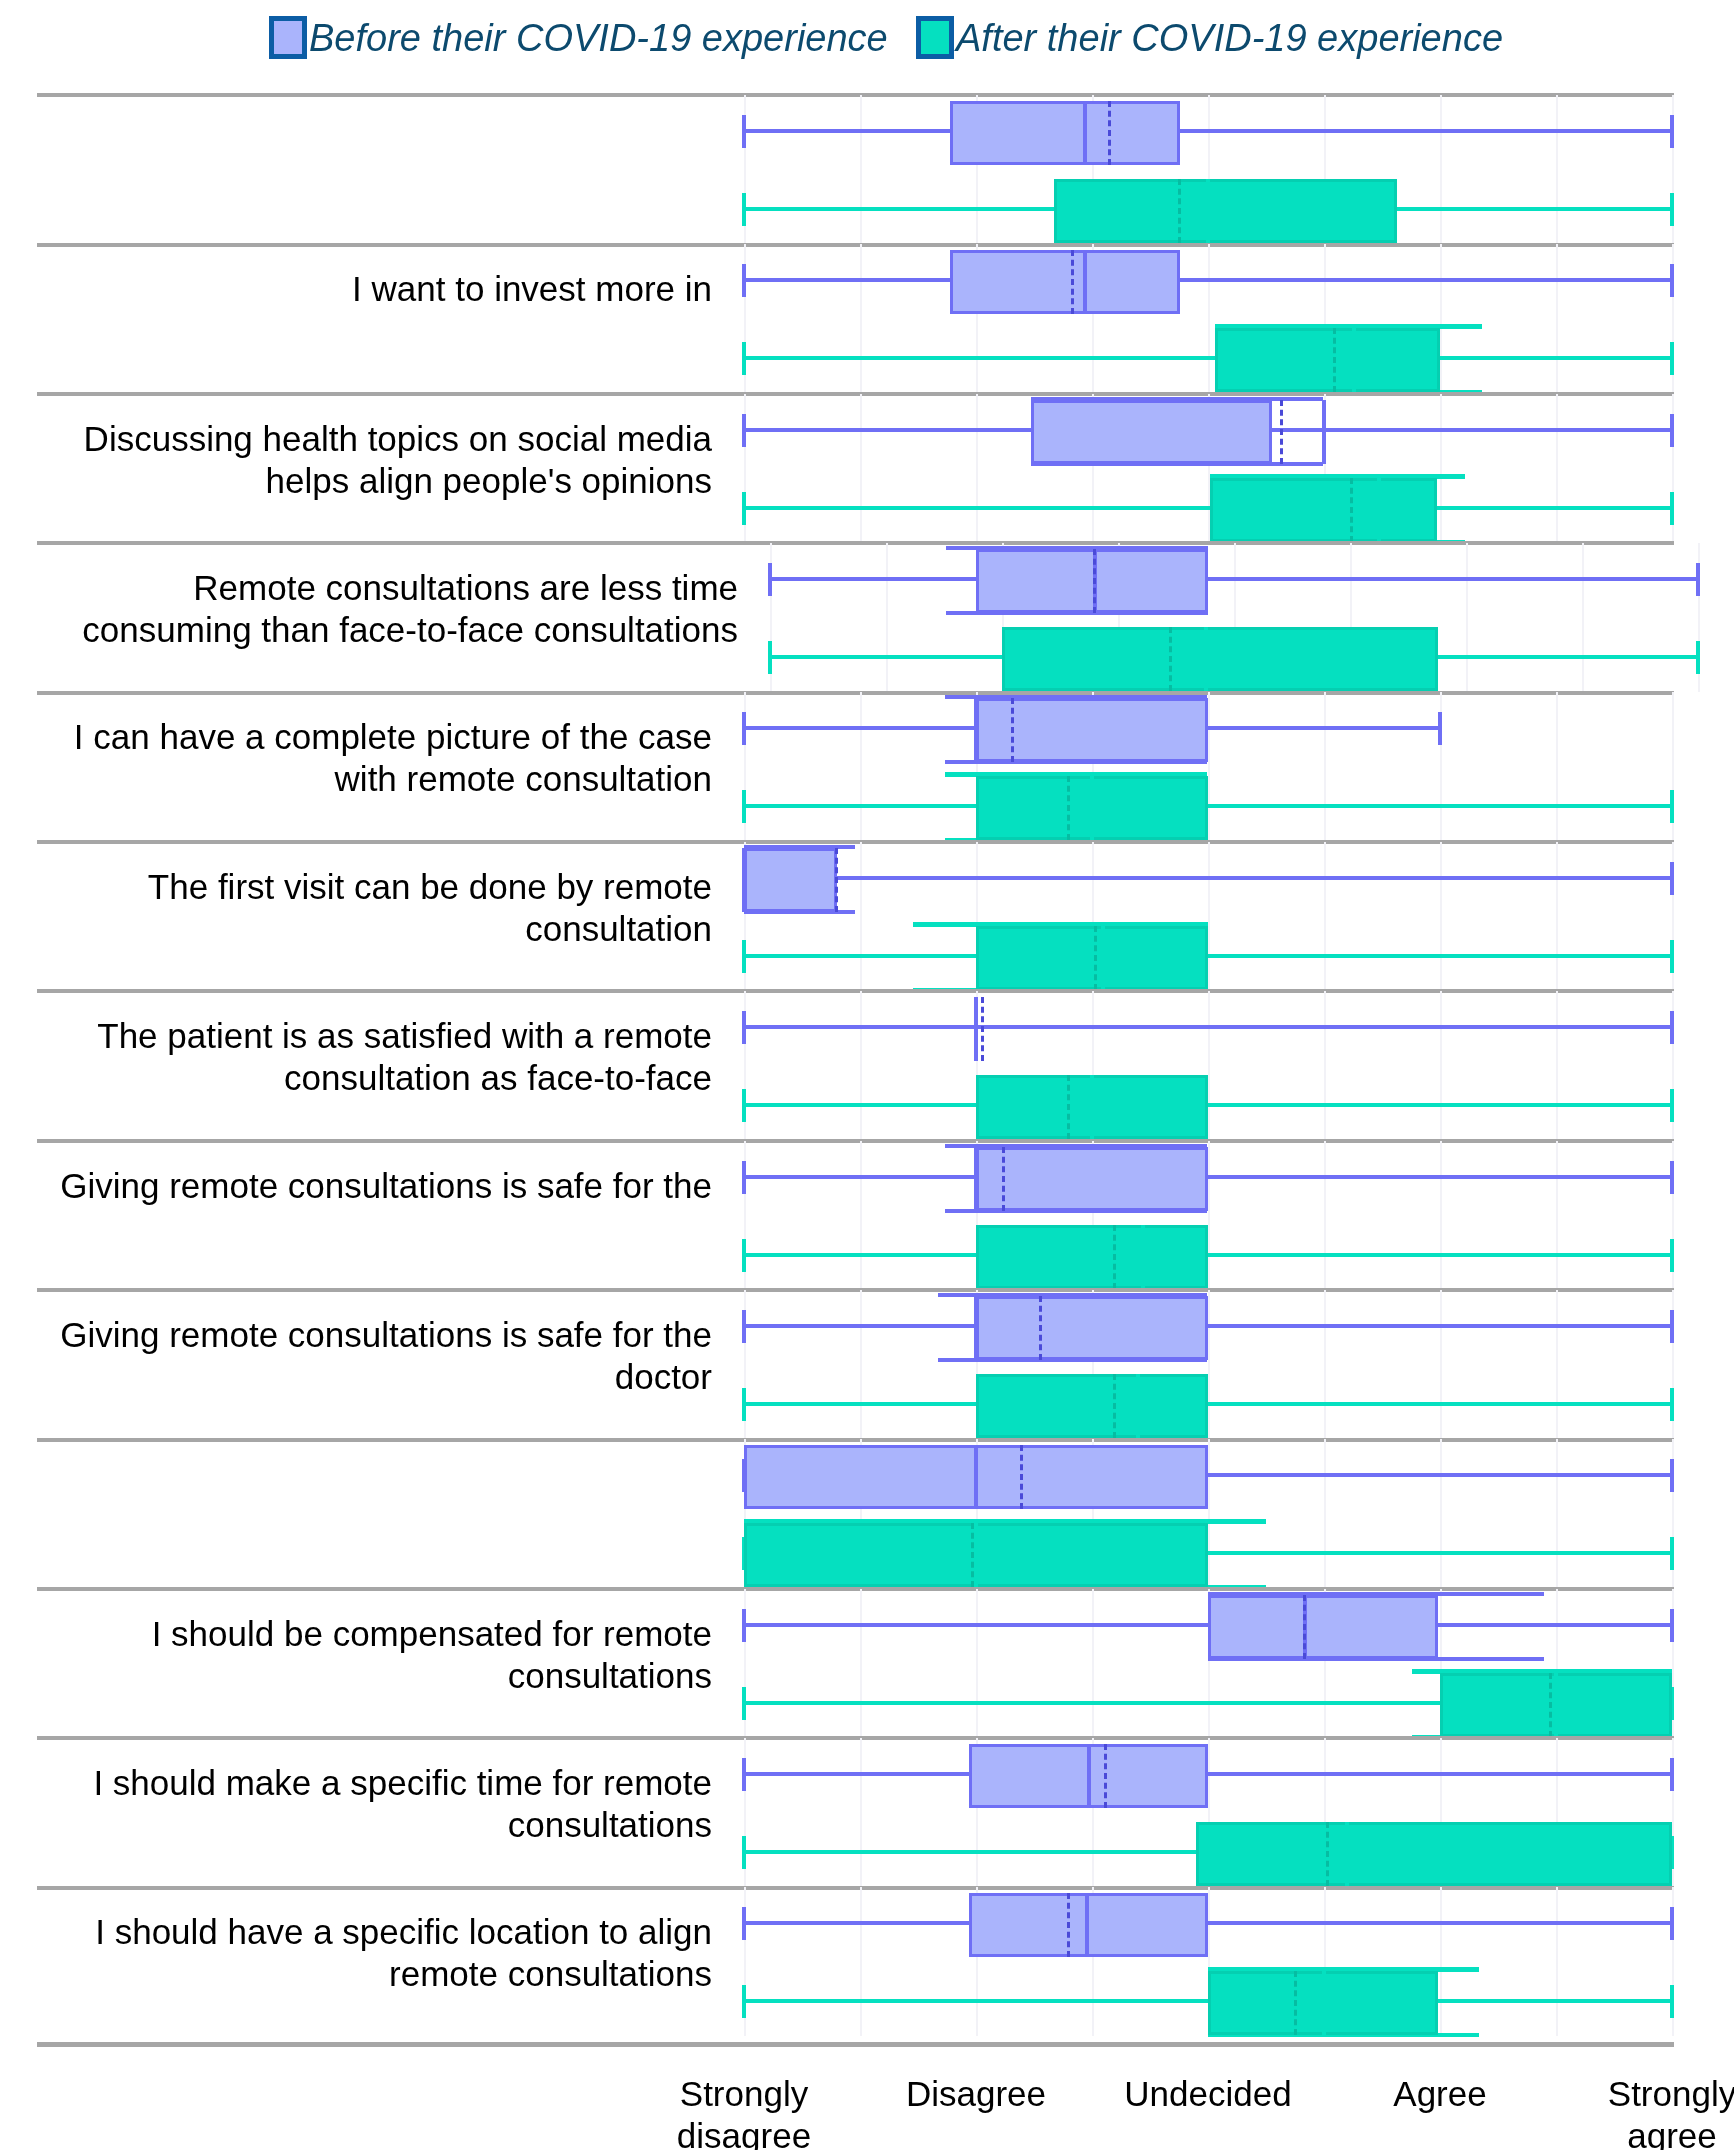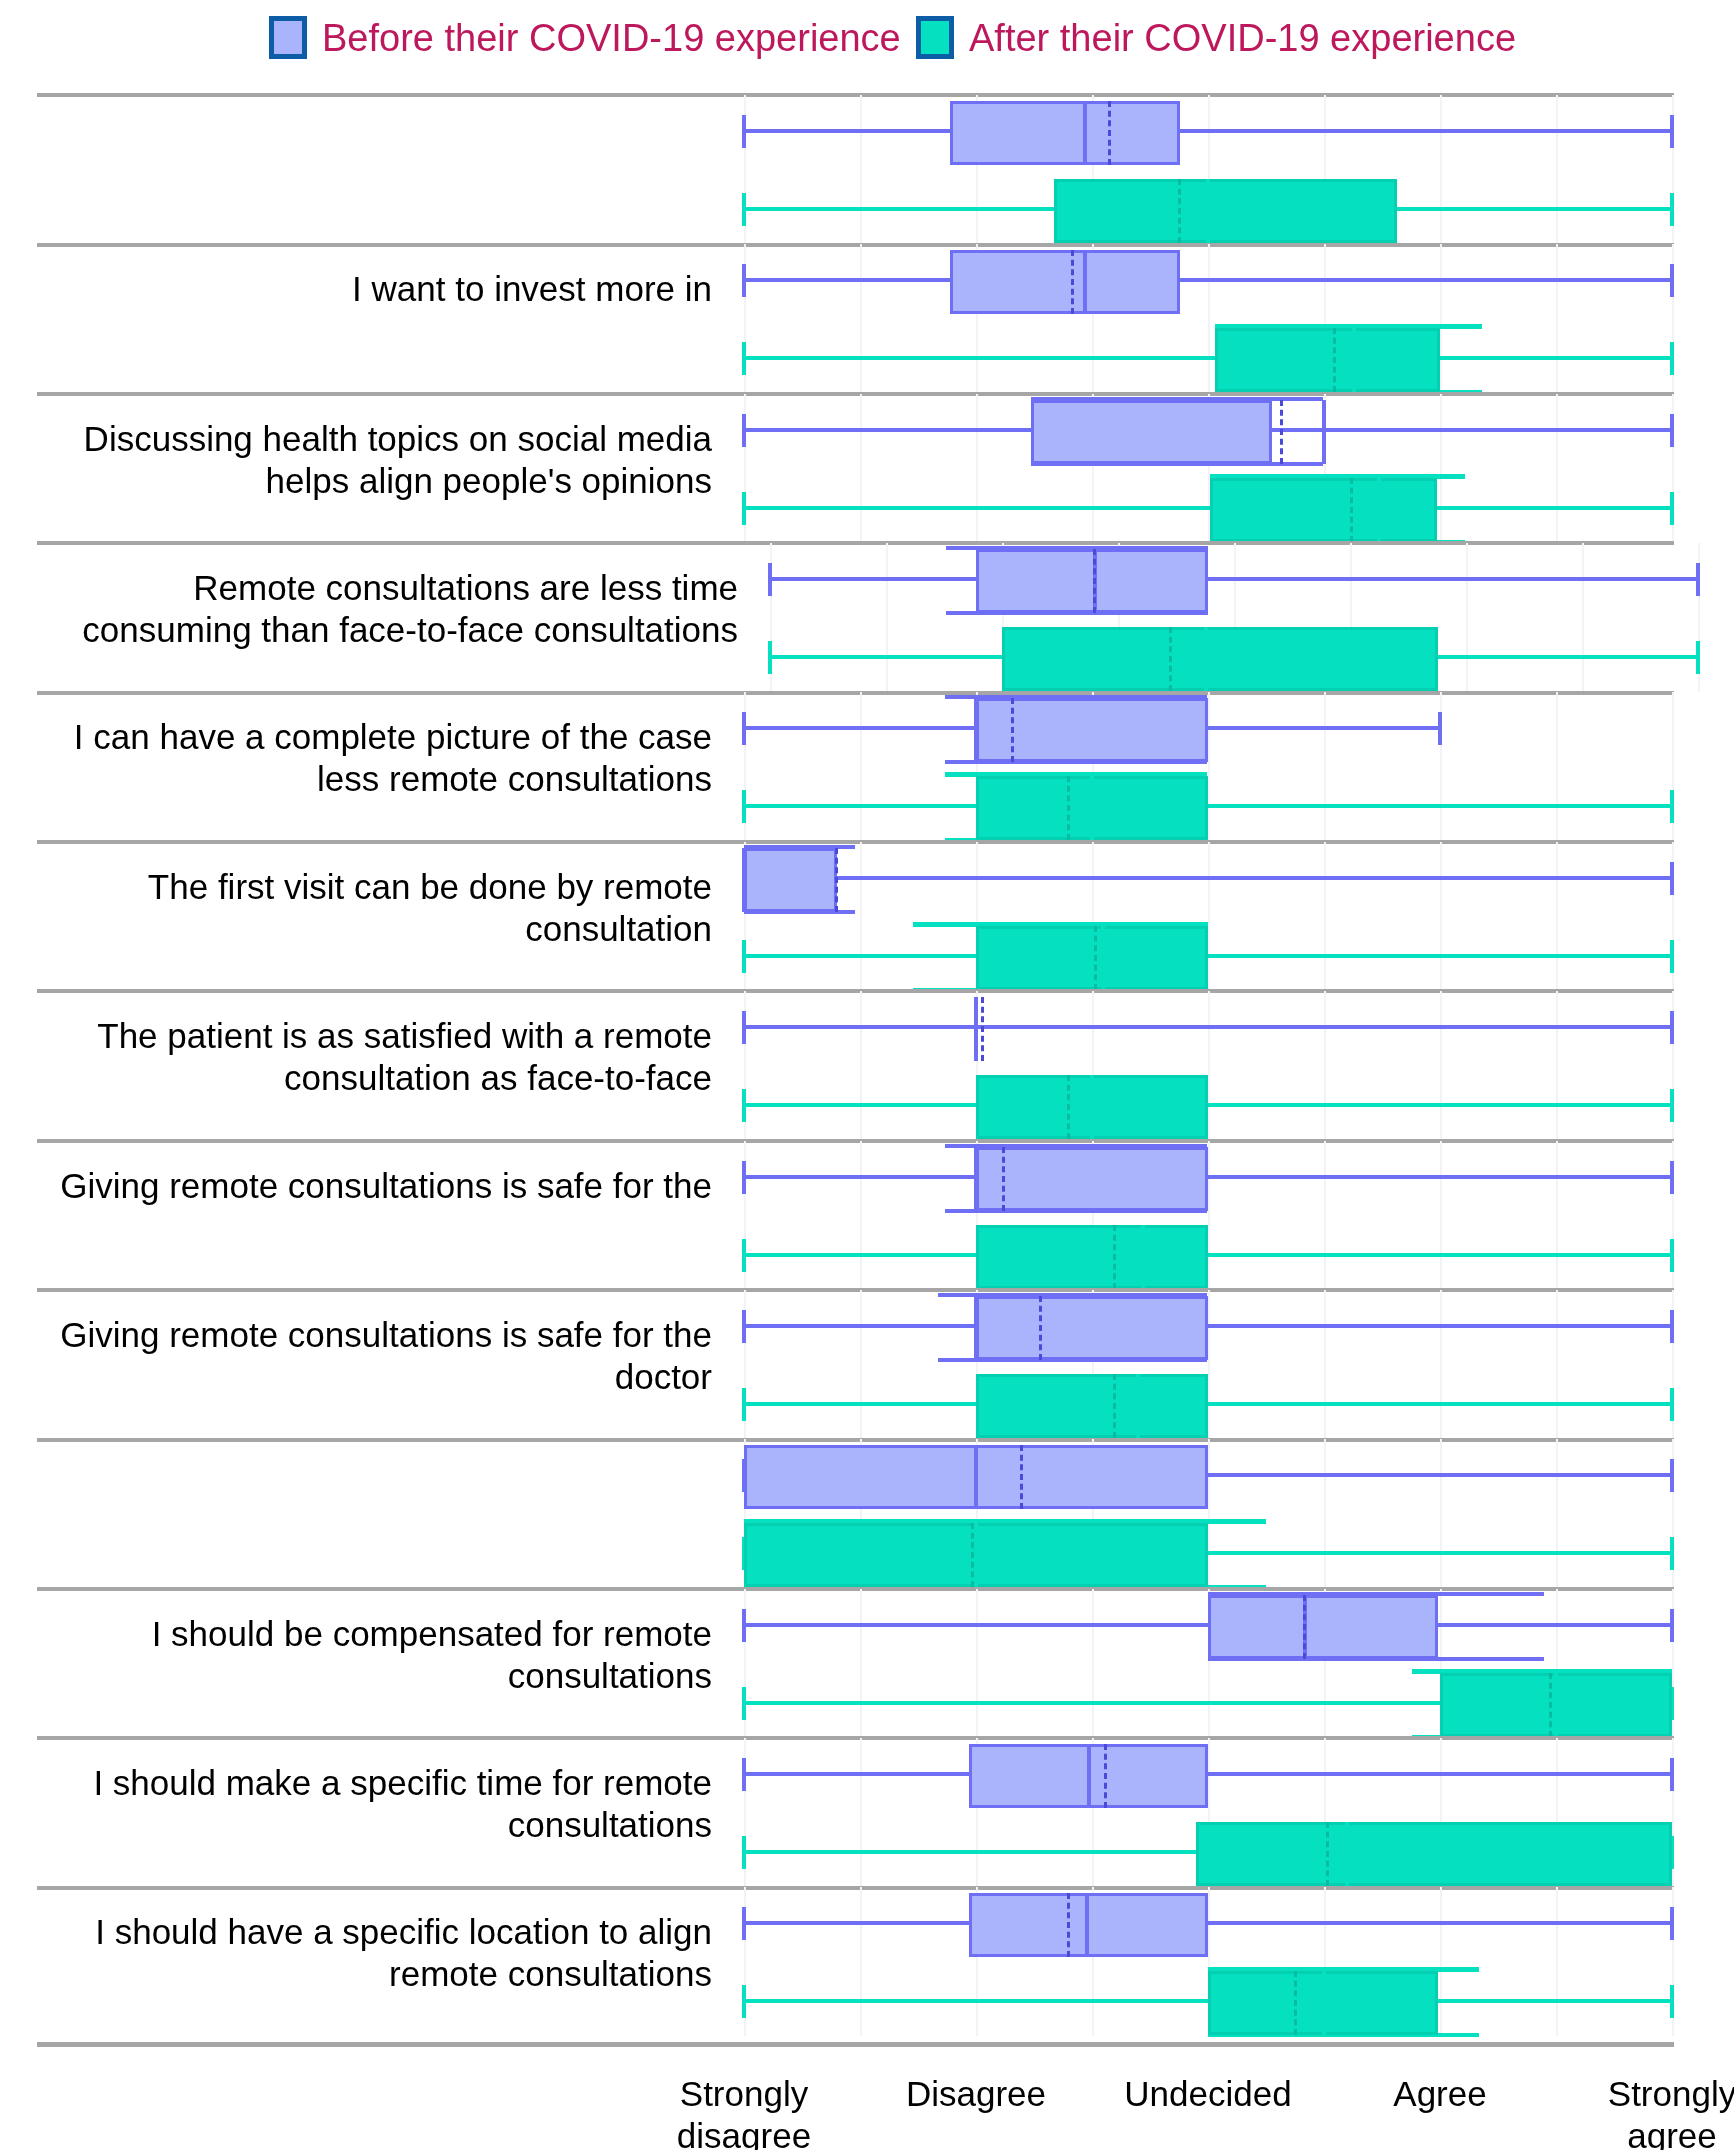--- a/index.html
+++ b/index.html
@@ -38,25 +38,26 @@
   .legend-item.after  { left: 916px; top: 15.3px; }
   .legend-swatch {
     width: 38px;
     height: 43px;
     box-sizing: border-box;
     border: 5.5px solid #0c5da5;
   }
   .legend-swatch.before { background: #aab4fc; }
   .legend-swatch.after  { background: #05e0c0; }
   .legend-label {
-    margin-left: 15px;
+    margin-left: 2px;
     font-size: 38px;
     line-height: 1;
     white-space: nowrap;
-    color: #be185d;
+    color: #0c4a6e;
+    font-style: italic;
   }
 
   
   #plot {
     position: absolute;
     left: 0;
     top: 95px;
     width: 1735px;
     height: 1942px;
   }
@@ -334,21 +335,21 @@
             <div class="boxrect" style="left: 274px; width: 436px;"></div>
             <div class="median" style="left: 476px; width: 3.7px;"></div>
             <div class="meanline" style="left: 441px;"></div>
           </div>
         </div>
       </div>
       <div class="rowsep" style="top: 596px;"></div>
       <div class="stmt-row" style="top: 597px; height: 149px;">
         <div class="stmt-label" style="top: 24px;">
           <div>I can have a complete picture of the case</div>
-          <div>less remote consultations</div>
+          <div>with remote consultation</div>
         </div>
         <div class="track">
           <div class="gridline" style="left: 42px;"></div>
           <div class="gridline" style="left: 158px;"></div>
           <div class="gridline" style="left: 274px;"></div>
           <div class="gridline" style="left: 390px;"></div>
           <div class="gridline" style="left: 506px;"></div>
           <div class="gridline" style="left: 622px;"></div>
           <div class="gridline" style="left: 738px;"></div>
           <div class="gridline" style="left: 854px;"></div>

